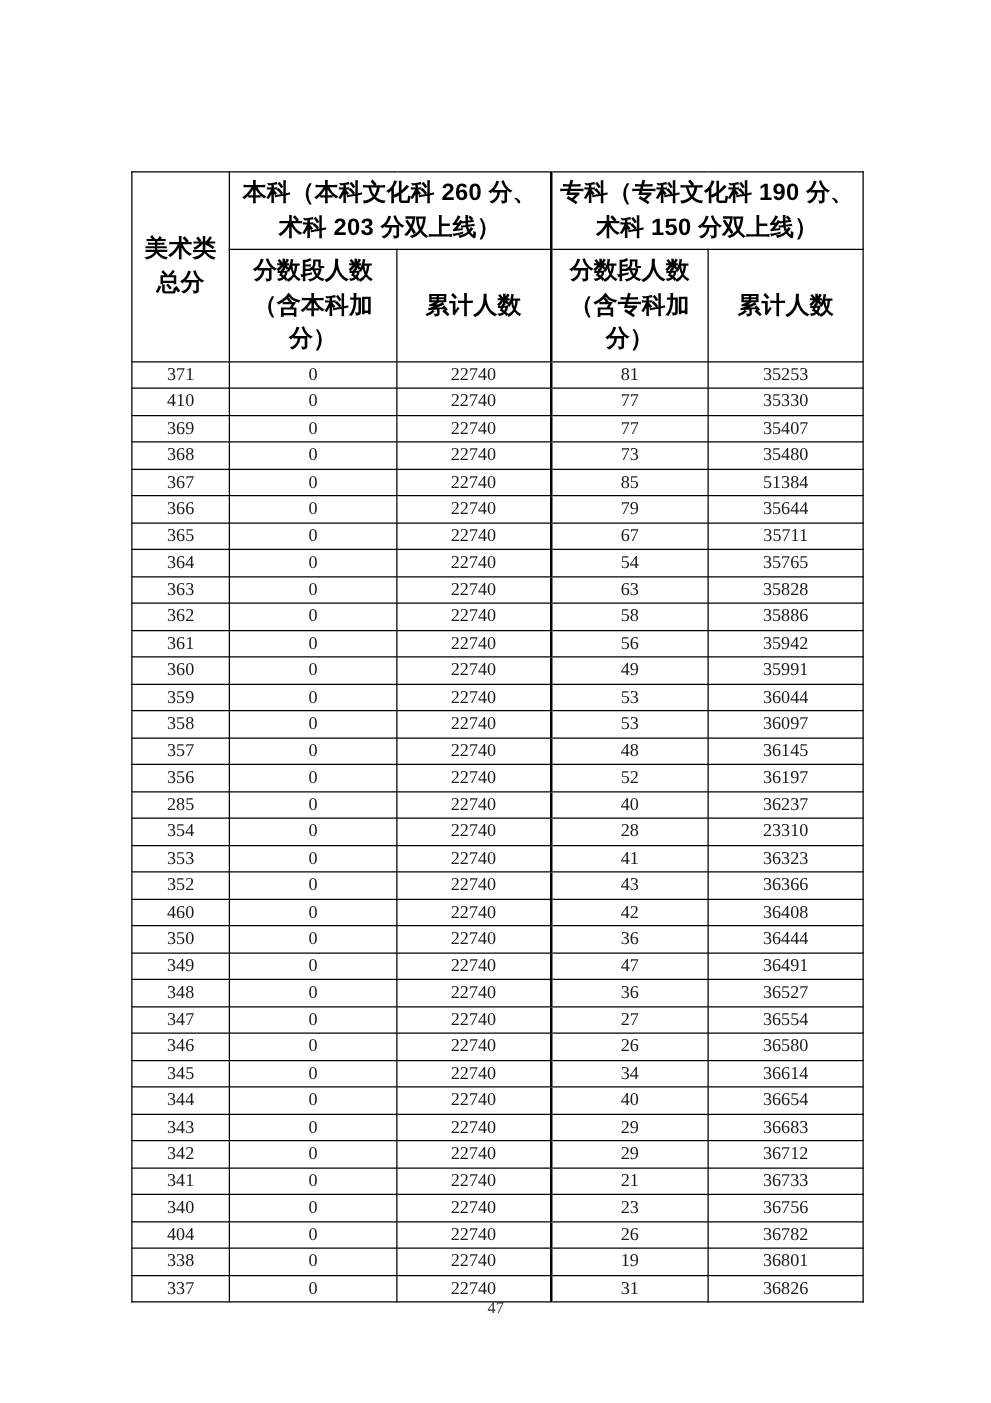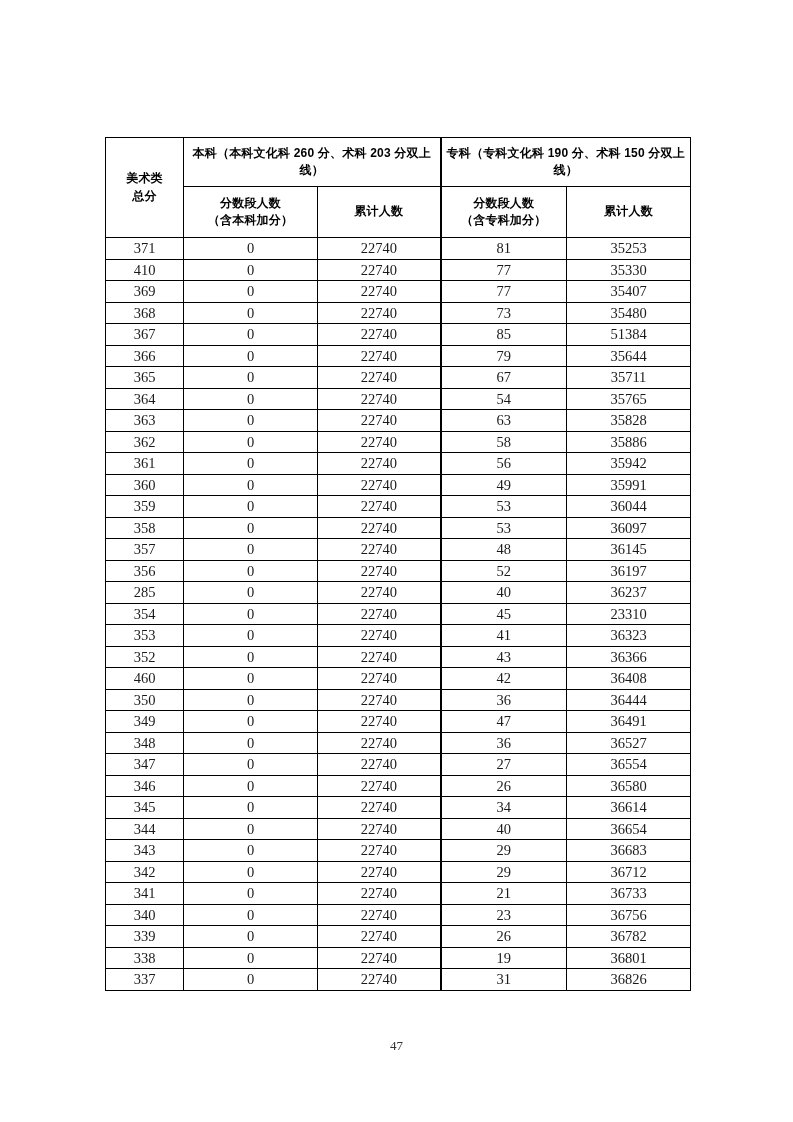--- a/index.html
+++ b/index.html
@@ -47,21 +47,21 @@
     border: 1px solid #000000;
     padding: 0;
     text-align: center;
     vertical-align: middle;
   }
 
   
   #score-table thead th {
     font-family: "Liberation Sans", "DejaVu Sans", sans-serif;
     font-weight: bold;
-    font-size: 12px;
+    font-size: 19px;
     line-height: 1.45;
     letter-spacing: 0.2px;
     padding: 3px 4px;
   }
 
   th.hdr-rowspan {
     height: 86px;
   }
   th.hdr-group {
     height: 42px;
@@ -256,21 +256,21 @@
           <td>285</td>
           <td>0</td>
           <td>22740</td>
           <td class="div-left">40</td>
           <td>36237</td>
         </tr>
         <tr>
           <td>354</td>
           <td>0</td>
           <td>22740</td>
-          <td class="div-left">45</td>
+          <td class="div-left">28</td>
           <td>23310</td>
         </tr>
         <tr>
           <td>353</td>
           <td>0</td>
           <td>22740</td>
           <td class="div-left">41</td>
           <td>36323</td>
         </tr>
         <tr>
@@ -358,21 +358,21 @@
           <td>36733</td>
         </tr>
         <tr>
           <td>340</td>
           <td>0</td>
           <td>22740</td>
           <td class="div-left">23</td>
           <td>36756</td>
         </tr>
         <tr>
-          <td>339</td>
+          <td>404</td>
           <td>0</td>
           <td>22740</td>
           <td class="div-left">26</td>
           <td>36782</td>
         </tr>
         <tr>
           <td>338</td>
           <td>0</td>
           <td>22740</td>
           <td class="div-left">19</td>

